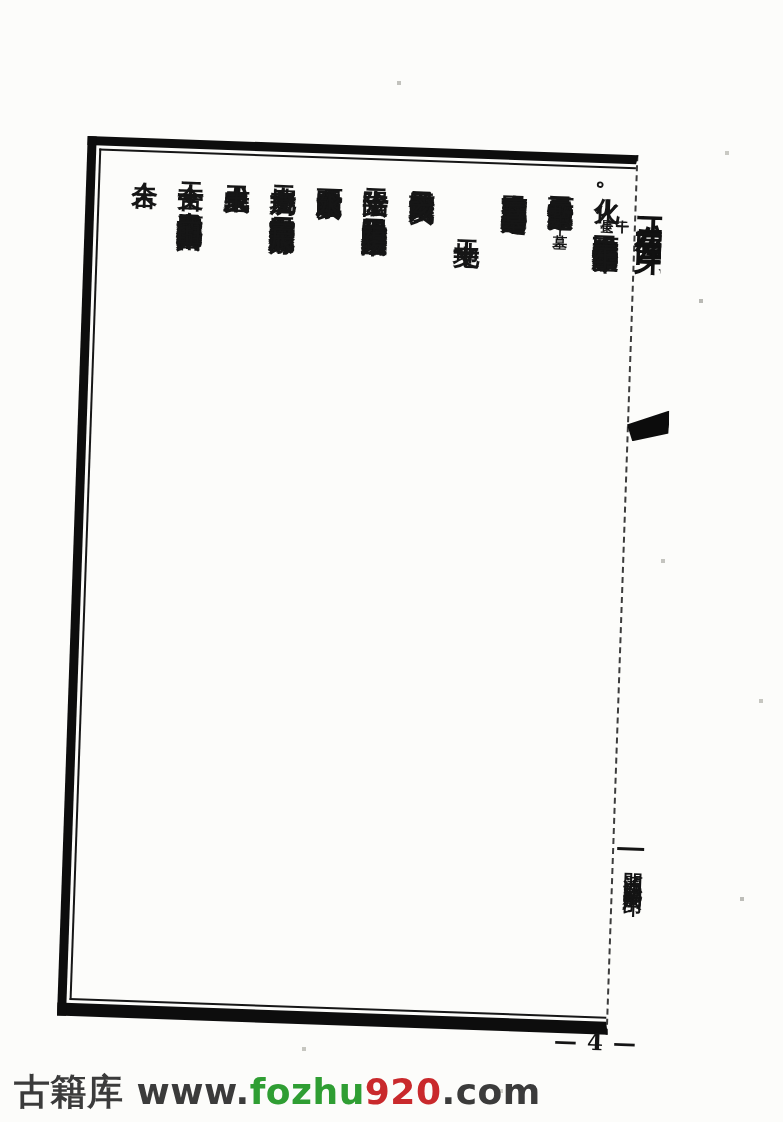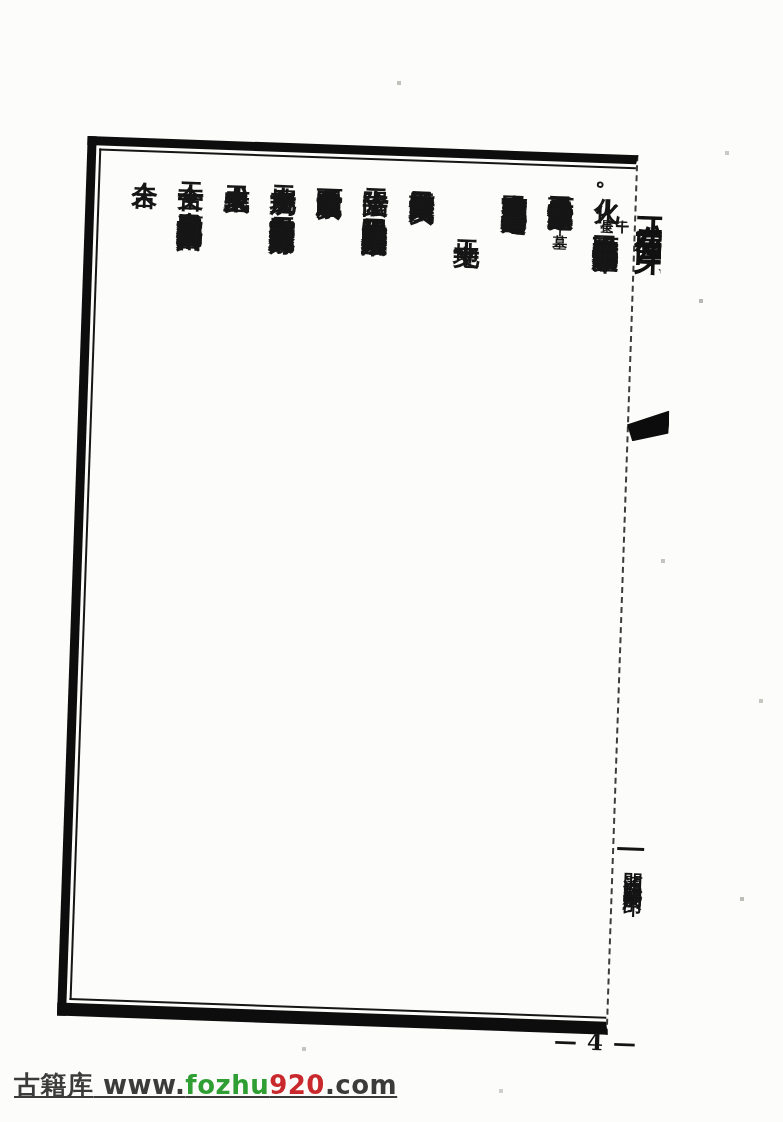--- a/index.html
+++ b/index.html
@@ -65,22 +65,22 @@
     font-size:19px;line-height:1;letter-spacing:3px;font-weight:bold;color:#141414;
     border-top:3px solid #141414;padding-top:7px;
   }
   .page-number{
     position:absolute;left:554px;top:1028px;
     font-family:"DejaVu Serif",serif;font-size:23px;font-weight:bold;color:#141414;
     letter-spacing:1px;transform:rotate(2deg);
   }
   .watermark{
     position:absolute;left:14px;top:1068px;
-    font-size:26px;font-weight:bold;letter-spacing:0.5px;
-    color:#3b3b3b;white-space:nowrap;text-decoration:underline;
+    font-size:36px;font-weight:bold;letter-spacing:0.5px;
+    color:#3b3b3b;white-space:nowrap;
   }
   .wm-green{color:#2f9e33;}
   .wm-red{color:#c9292c;}
 </style>
 </head>
 <body>
 
 <div class="speckles"></div>
 
 <div class="rotor">

